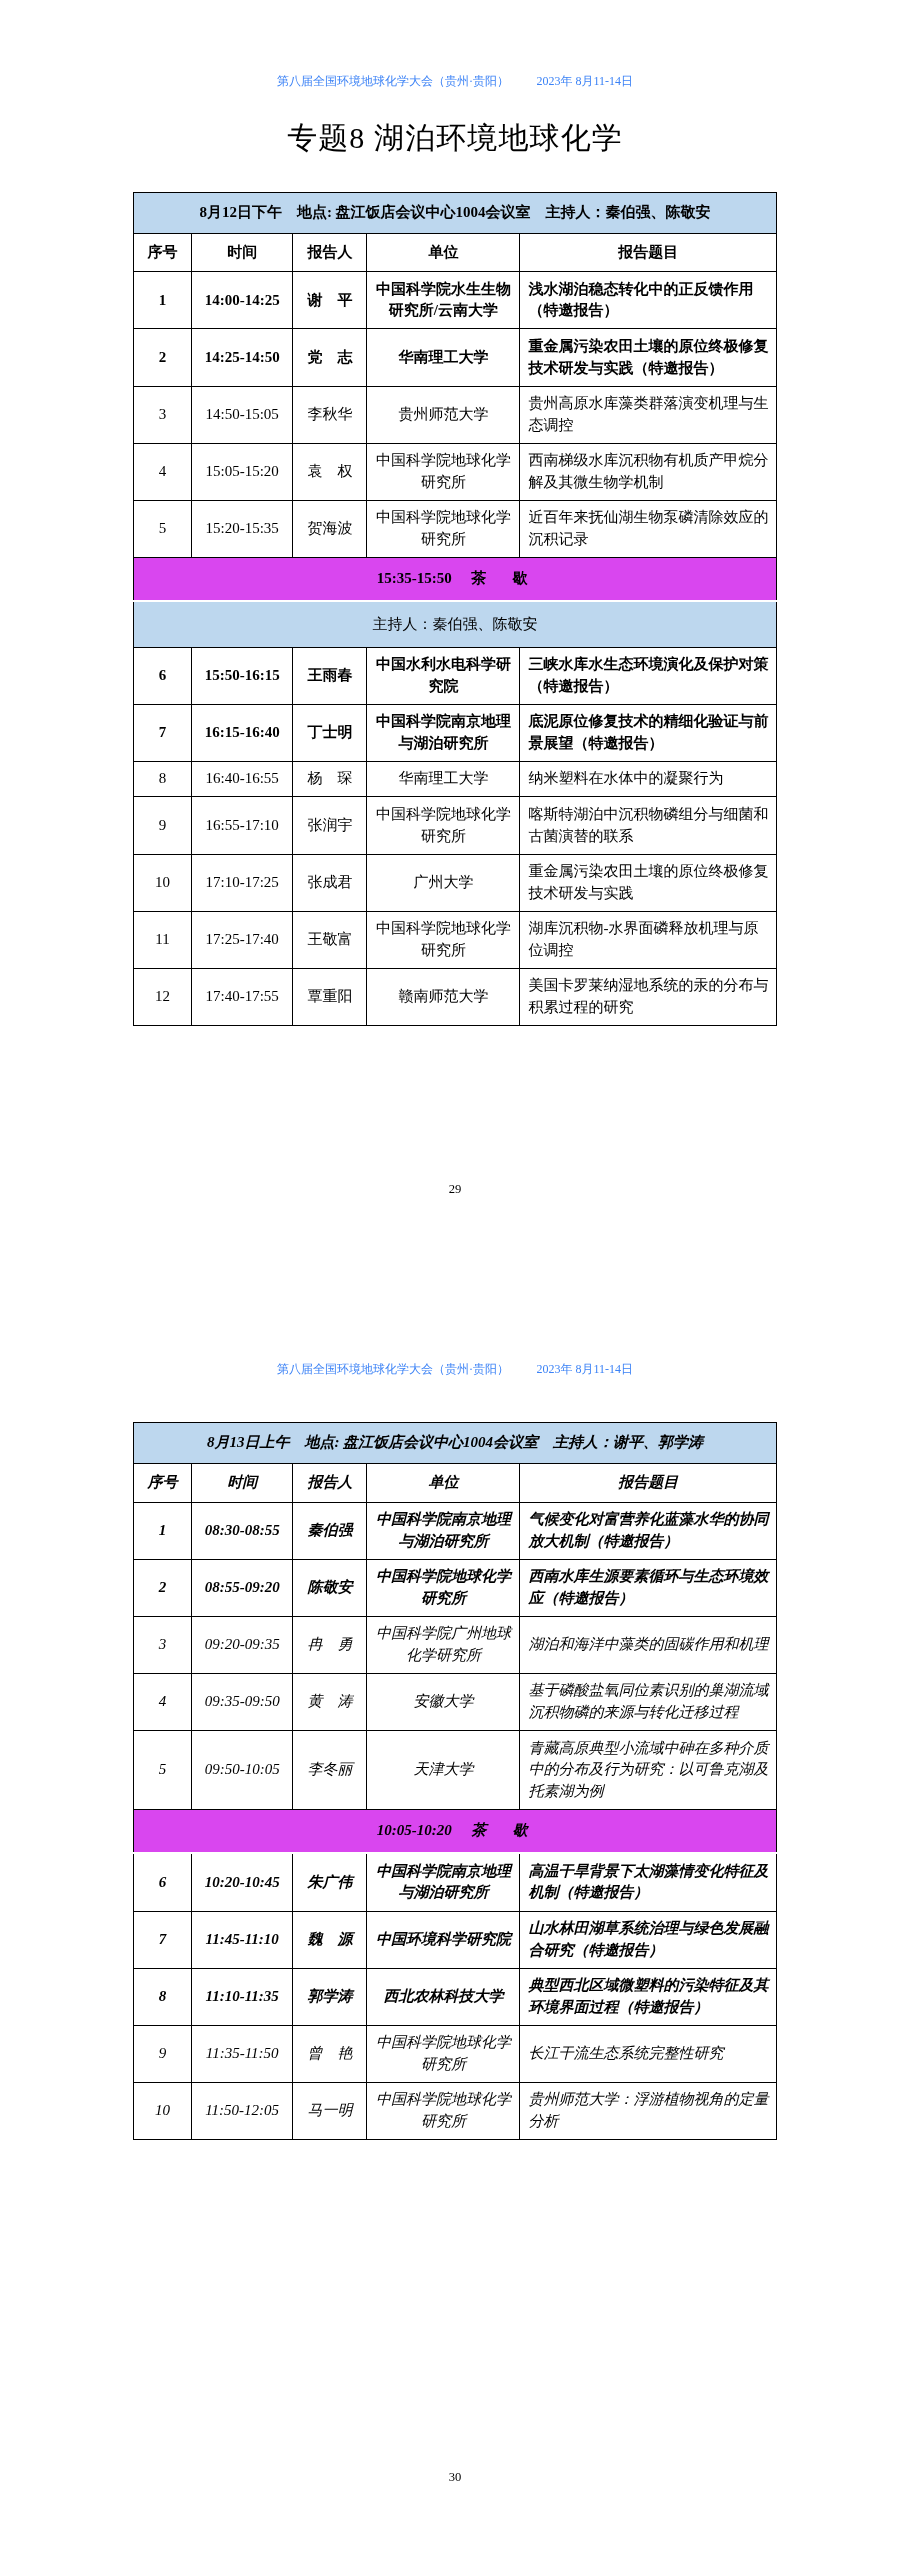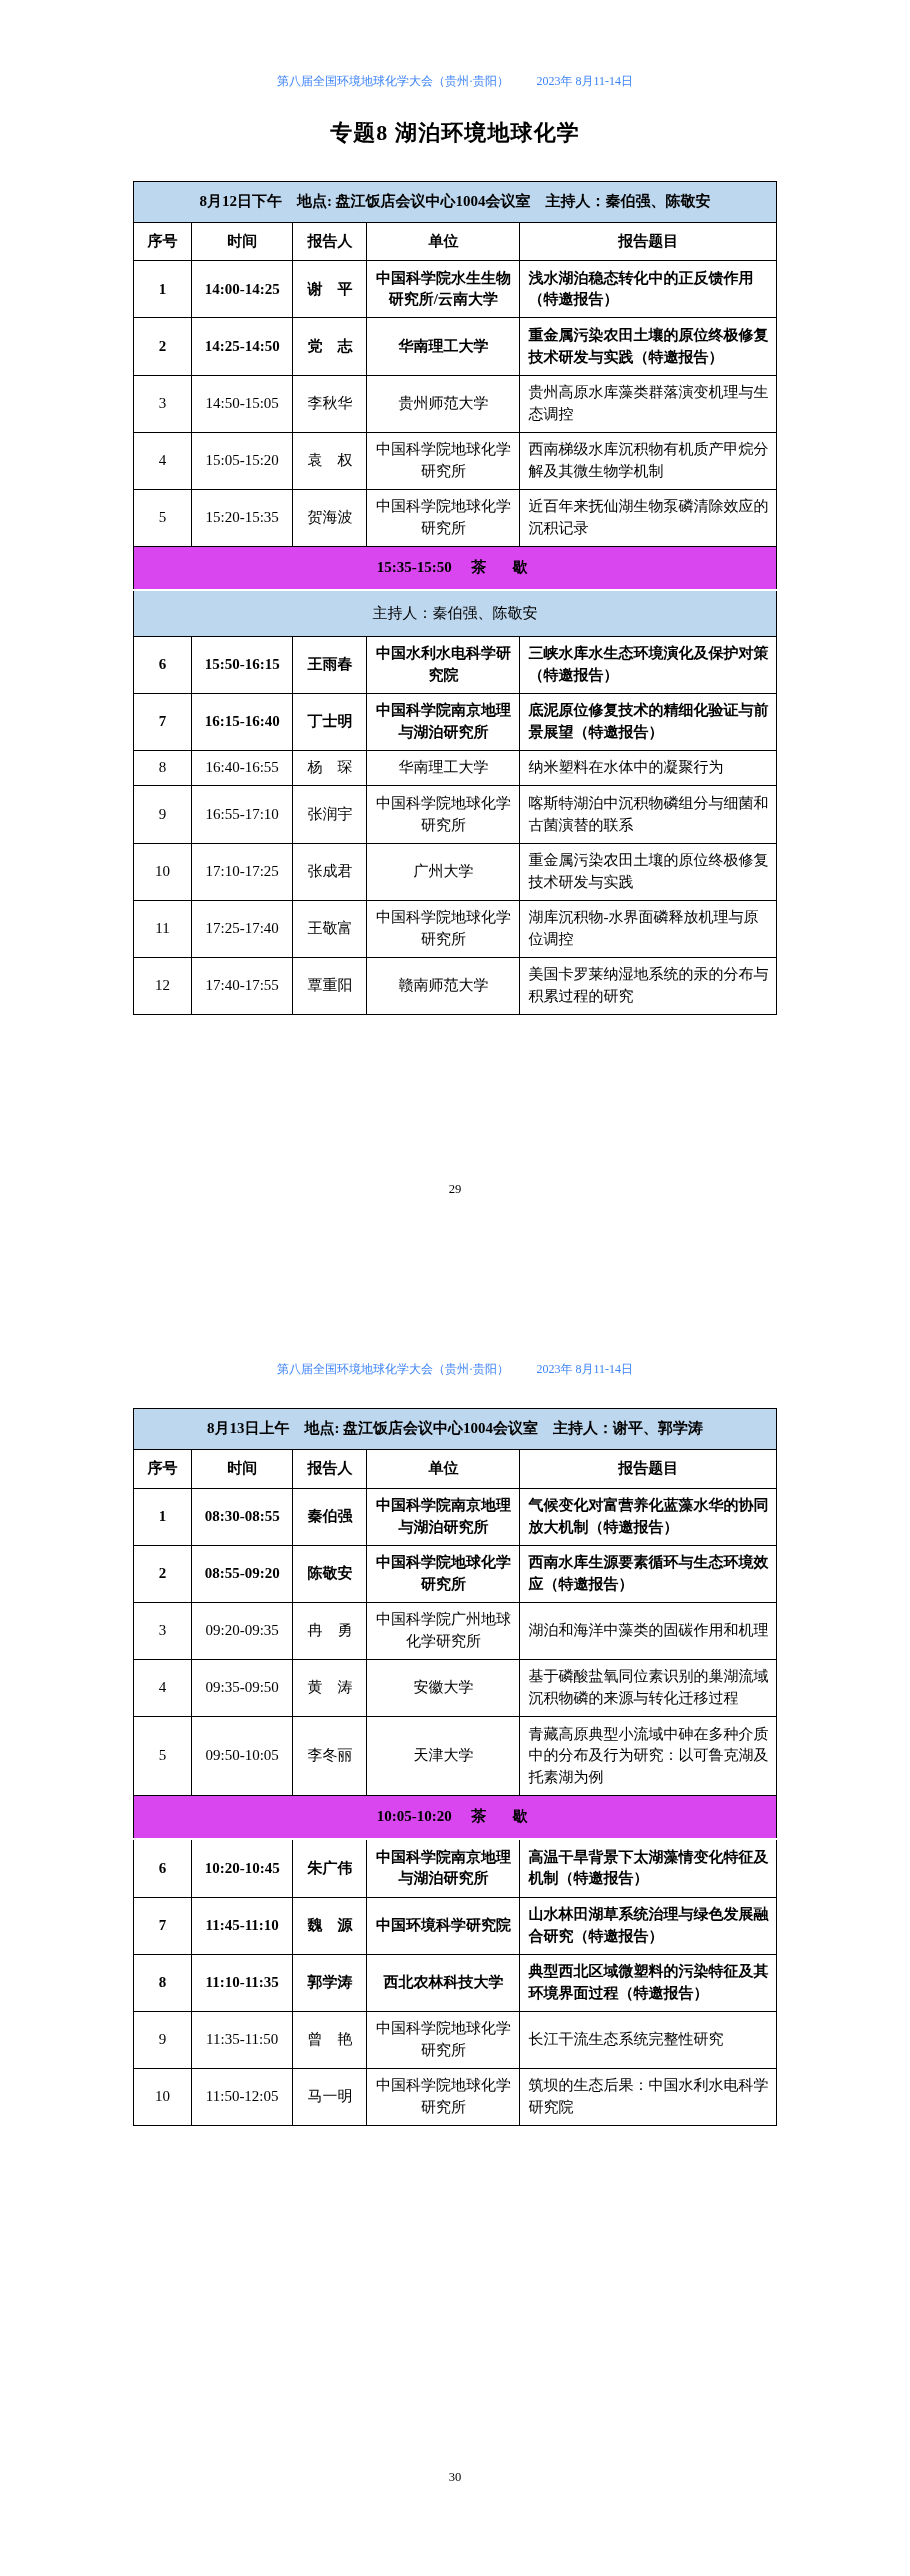--- a/index.html
+++ b/index.html
@@ -20,28 +20,28 @@
   .doc-header{
     width:644px;
     text-align:center;
     font-size:12px;
     color:#3b82f6;
     white-space:nowrap;
   }
   .doc-header .dates{margin-left:27.5px;}
   .page-title{
     margin-top:27.5px;
-    font-size:22px;
-    font-weight:bold;
+    font-size:30px;
+    font-weight:normal;
     text-align:center;
     letter-spacing:1.1px;
   }
   .tbl-wrap{width:644px;}
   .p1 .tbl-wrap{margin-top:33px;}
-  .p2 .tbl-wrap{margin-top:30px;}
+  .p2 .tbl-wrap{margin-top:44px;font-style:italic;}
   table{
     width:644px;
     border-collapse:collapse;
     table-layout:fixed;
     font-size:15px;
     line-height:1.45;
   }
   th,td{
     border:1.1px solid #000;
     padding:6.3px 4.6px;
@@ -315,21 +315,21 @@
             <td class="col-time">11:35-11:50</td>
             <td class="col-speaker">曾　艳</td>
             <td class="col-unit">中国科学院地球化学研究所</td>
             <td class="col-title">长江干流生态系统完整性研究</td>
           </tr>
           <tr>
             <td class="col-no">10</td>
             <td class="col-time">11:50-12:05</td>
             <td class="col-speaker">马一明</td>
             <td class="col-unit">中国科学院地球化学研究所</td>
-            <td class="col-title">筑坝的生态后果：中国水利水电科学研究院</td>
+            <td class="col-title">贵州师范大学：浮游植物视角的定量分析</td>
           </tr>
         </tbody>
     </table>
   </div>
 
   <div class="page-num">30</div>
 </div>
 
 
 </body></html>

